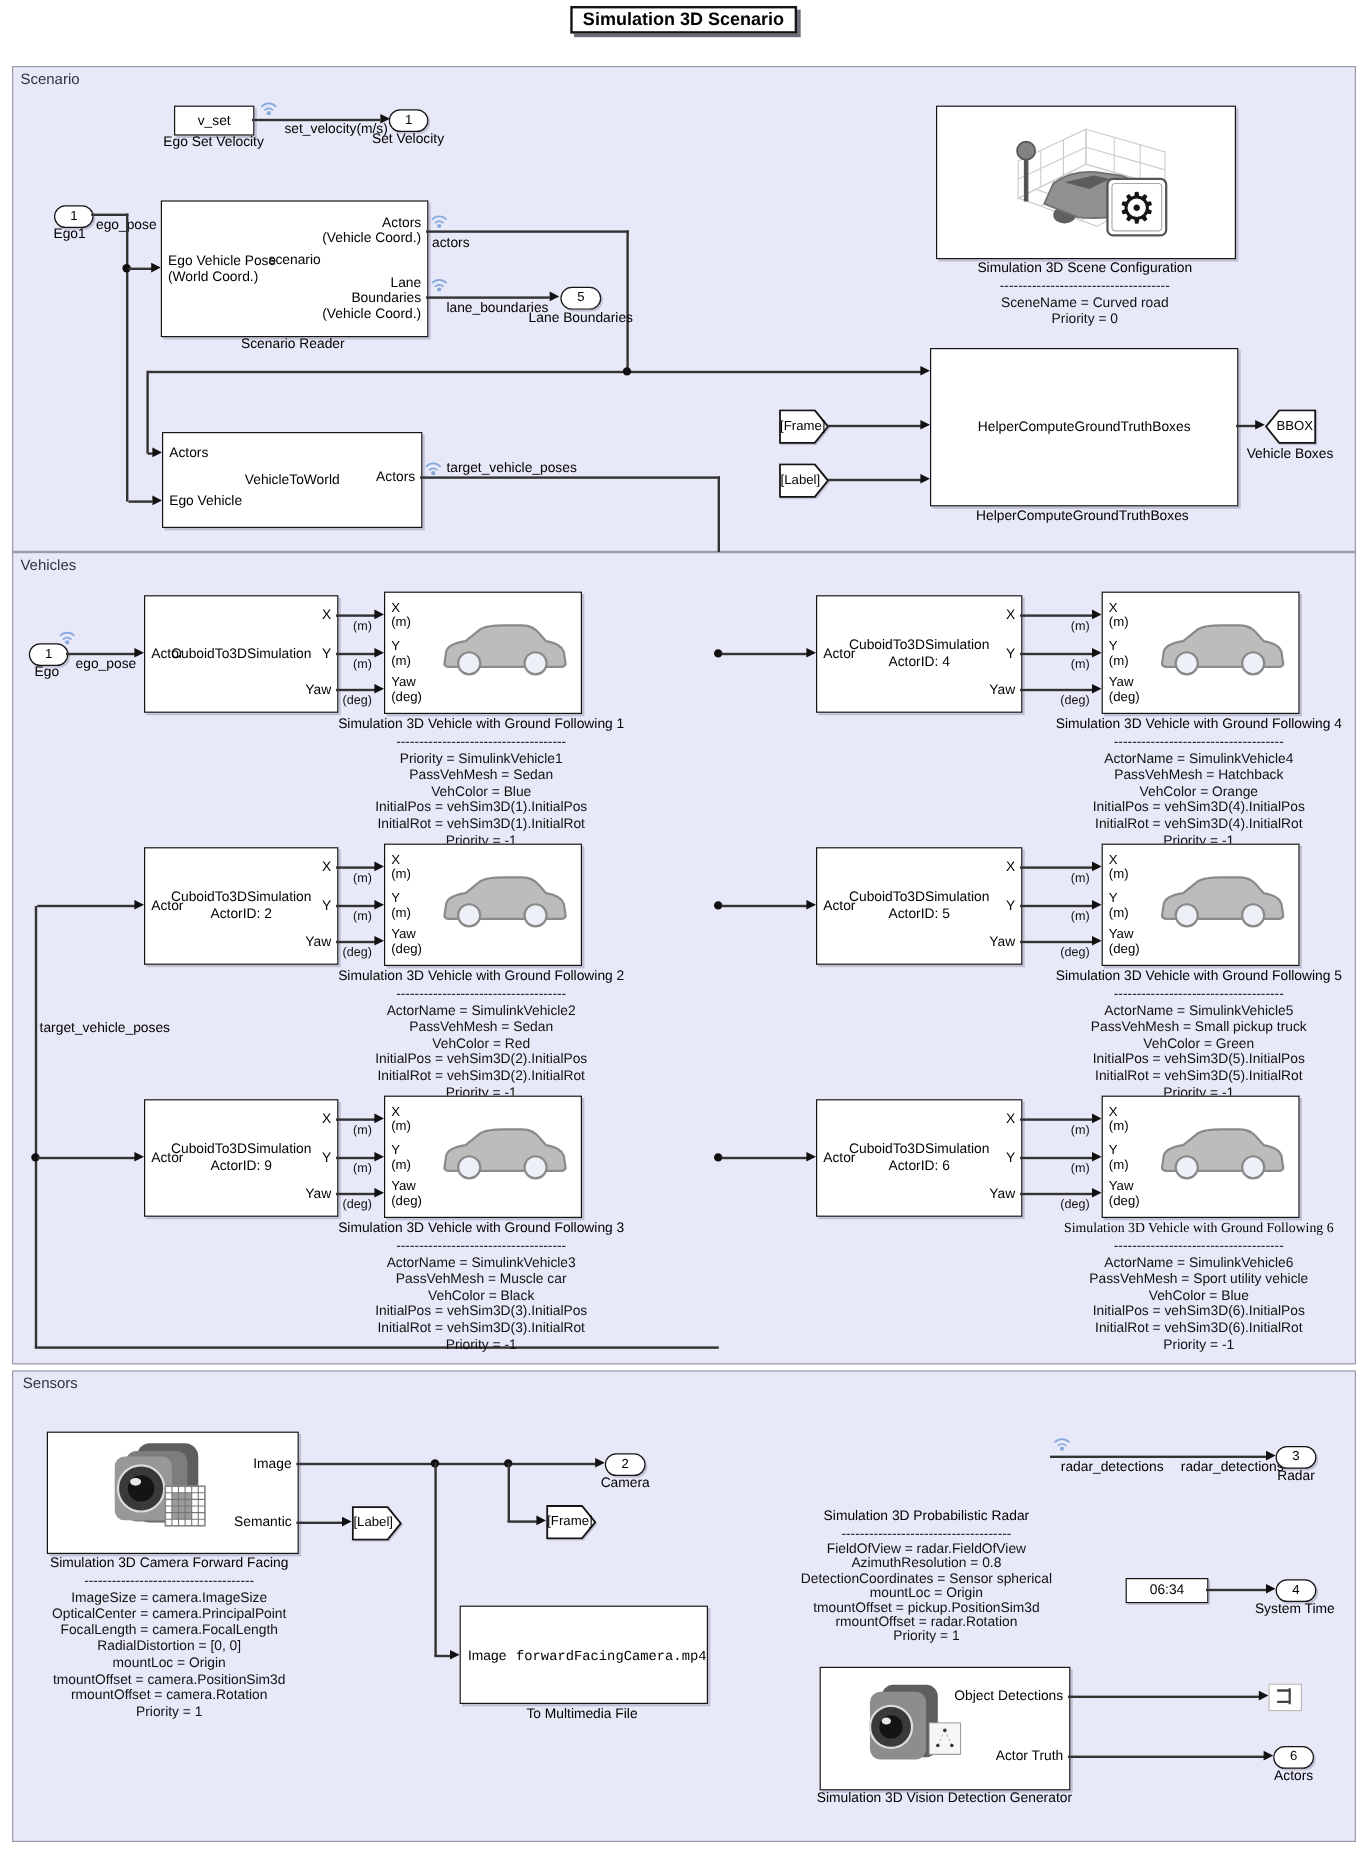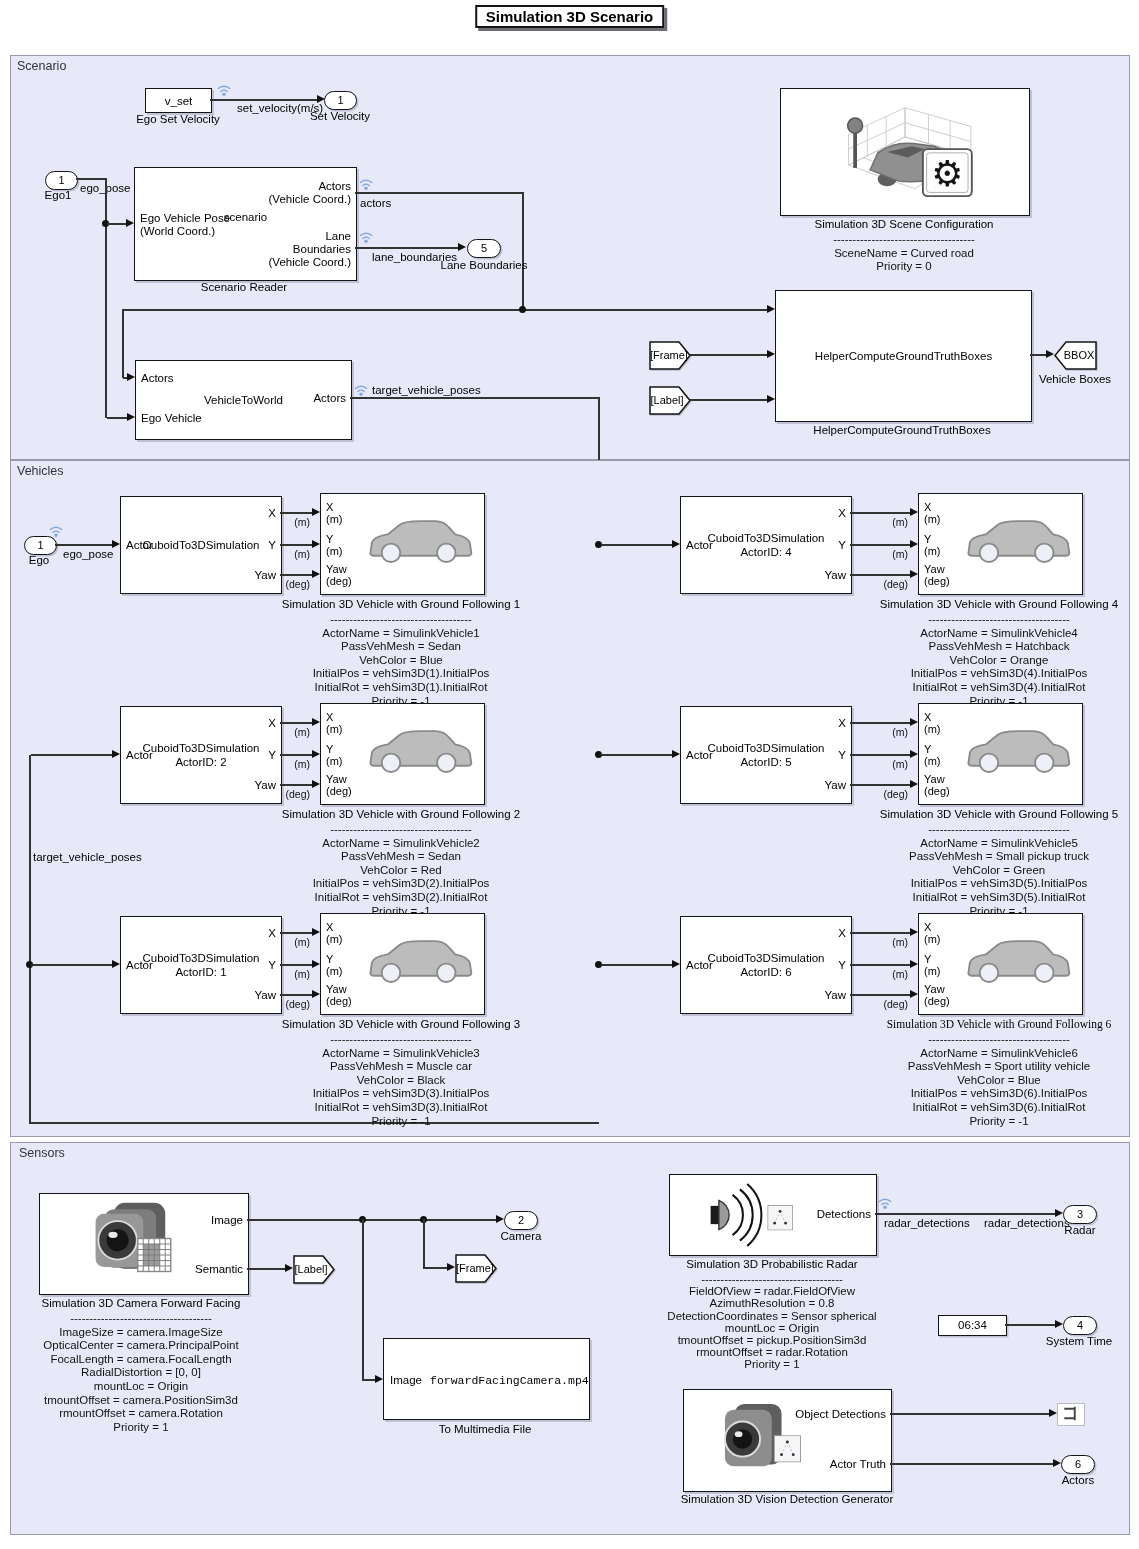--- a/index.html
+++ b/index.html
@@ -299,21 +299,21 @@
         <div>Yaw</div>
         <div>(deg)</div>
       </div>
     <svg style="position:absolute;right:6px;top:18px;" width="118" height="55">
         <use href="#sym-car"></use>
       </svg>
   </div>
   <div class="cap" style="left:401px;top:598px;">Simulation 3D Vehicle with Ground Following 1</div>
   <div class="ann" style="left:401px;top:613px;">
     <div>-------------------------------------</div>
-    <div>ActorName = SimulinkVehicle1</div>
+    <div>Priority = SimulinkVehicle1</div>
     <div>PassVehMesh = Sedan</div>
     <div>VehColor = Blue</div>
     <div>InitialPos = vehSim3D(1).InitialPos</div>
     <div>InitialRot = vehSim3D(1).InitialRot</div>
     <div>Priority = -1</div>
   </div>
 
   <div class="blk" style="left:120px;top:706px;width:160px;height:96px;">
     <div class="pl" style="left:5px;top:42px;">Actor</div>
     <div class="bt" style="line-height:14px;"><span>CuboidTo3DSimulation</span><br><span>ActorID: 2</span></div>
@@ -353,21 +353,21 @@
     <div>ActorName = SimulinkVehicle2</div>
     <div>PassVehMesh = Sedan</div>
     <div>VehColor = Red</div>
     <div>InitialPos = vehSim3D(2).InitialPos</div>
     <div>InitialRot = vehSim3D(2).InitialRot</div>
     <div>Priority = -1</div>
   </div>
 
   <div class="blk" style="left:120px;top:916px;width:160px;height:96px;">
     <div class="pl" style="left:5px;top:42px;">Actor</div>
-    <div class="bt" style="line-height:14px;"><span>CuboidTo3DSimulation</span><br><span>ActorID: 1</span></div>
+    <div class="bt" style="line-height:14px;"><span>CuboidTo3DSimulation</span><br><span>ActorID: 9</span></div>
     <div class="pr" style="right:5px;top:10px;">X</div>
     <div class="pr" style="right:5px;top:42px;">Y</div>
     <div class="pr" style="right:5px;top:72px;">Yaw</div>
   </div>
   <div class="wh" style="left:280px;top:932px;width:33px;"></div>
     <div class="arr" style="left:312px;top:928px;"></div>
   <div class="wh" style="left:280px;top:964px;width:33px;"></div>
     <div class="arr" style="left:312px;top:960px;"></div>
   <div class="wh" style="left:280px;top:994px;width:33px;"></div>
     <div class="arr" style="left:312px;top:990px;"></div>
@@ -582,26 +582,20 @@
   <div class="wv" style="left:362px;top:1219px;height:161px;"></div>
   <div class="wh" style="left:362px;top:1379px;width:14px;"></div>
   <div class="arr" style="left:375px;top:1375px;"></div>
 
   <div class="blk" style="left:383px;top:1338px;width:205px;height:80px;">
     <div class="pl" style="left:6px;top:35px;">Image</div>
     <div class="pl" style="left:46px;top:35px;font-family:Liberation Mono, monospace;">forwardFacingCamera.mp4</div>
   </div>
   <div class="cap" style="left:485px;top:1423px;">To Multimedia File</div>
 
-  <div class="blk" style="left:669px;top:1174px;width:206px;height:80px;">
-    <svg style="position:absolute;left:30px;top:8px;" width="120" height="64">
-        <use href="#sym-radar"></use>
-      </svg>
-    <div class="pr" style="right:5px;top:33px;">Detections</div>
-  </div>
   <svg class="wifi" style="left:877px;top:1196px;">
       <use href="#sym-wifi"></use>
     </svg>
   <div class="wh" style="left:875px;top:1213px;width:181px;"></div>
   <div class="arr" style="left:1055px;top:1209px;"></div>
   <div class="t" style="left:884px;top:1217px;">radar_detections</div>
   <div class="t" style="left:984px;top:1217px;">radar_detections</div>
   <div class="oval" style="left:1063px;top:1205px;width:32px;height:17px;line-height:16px;">
     <span>3</span>
   </div>

